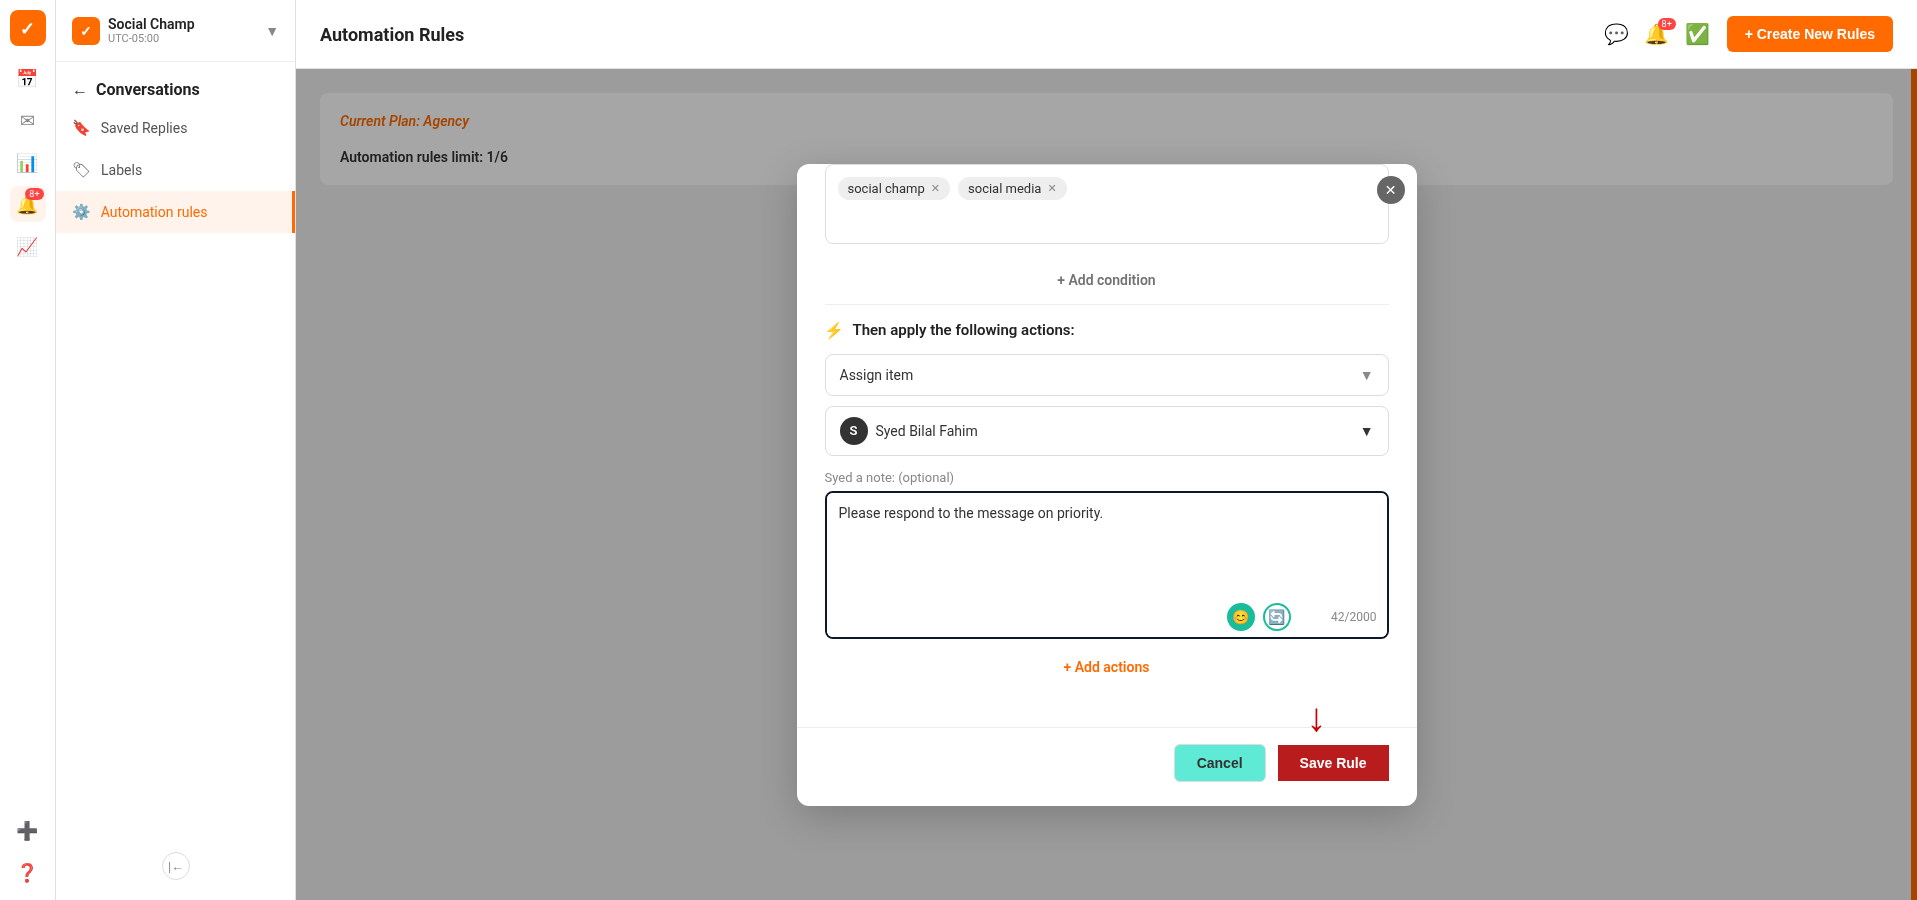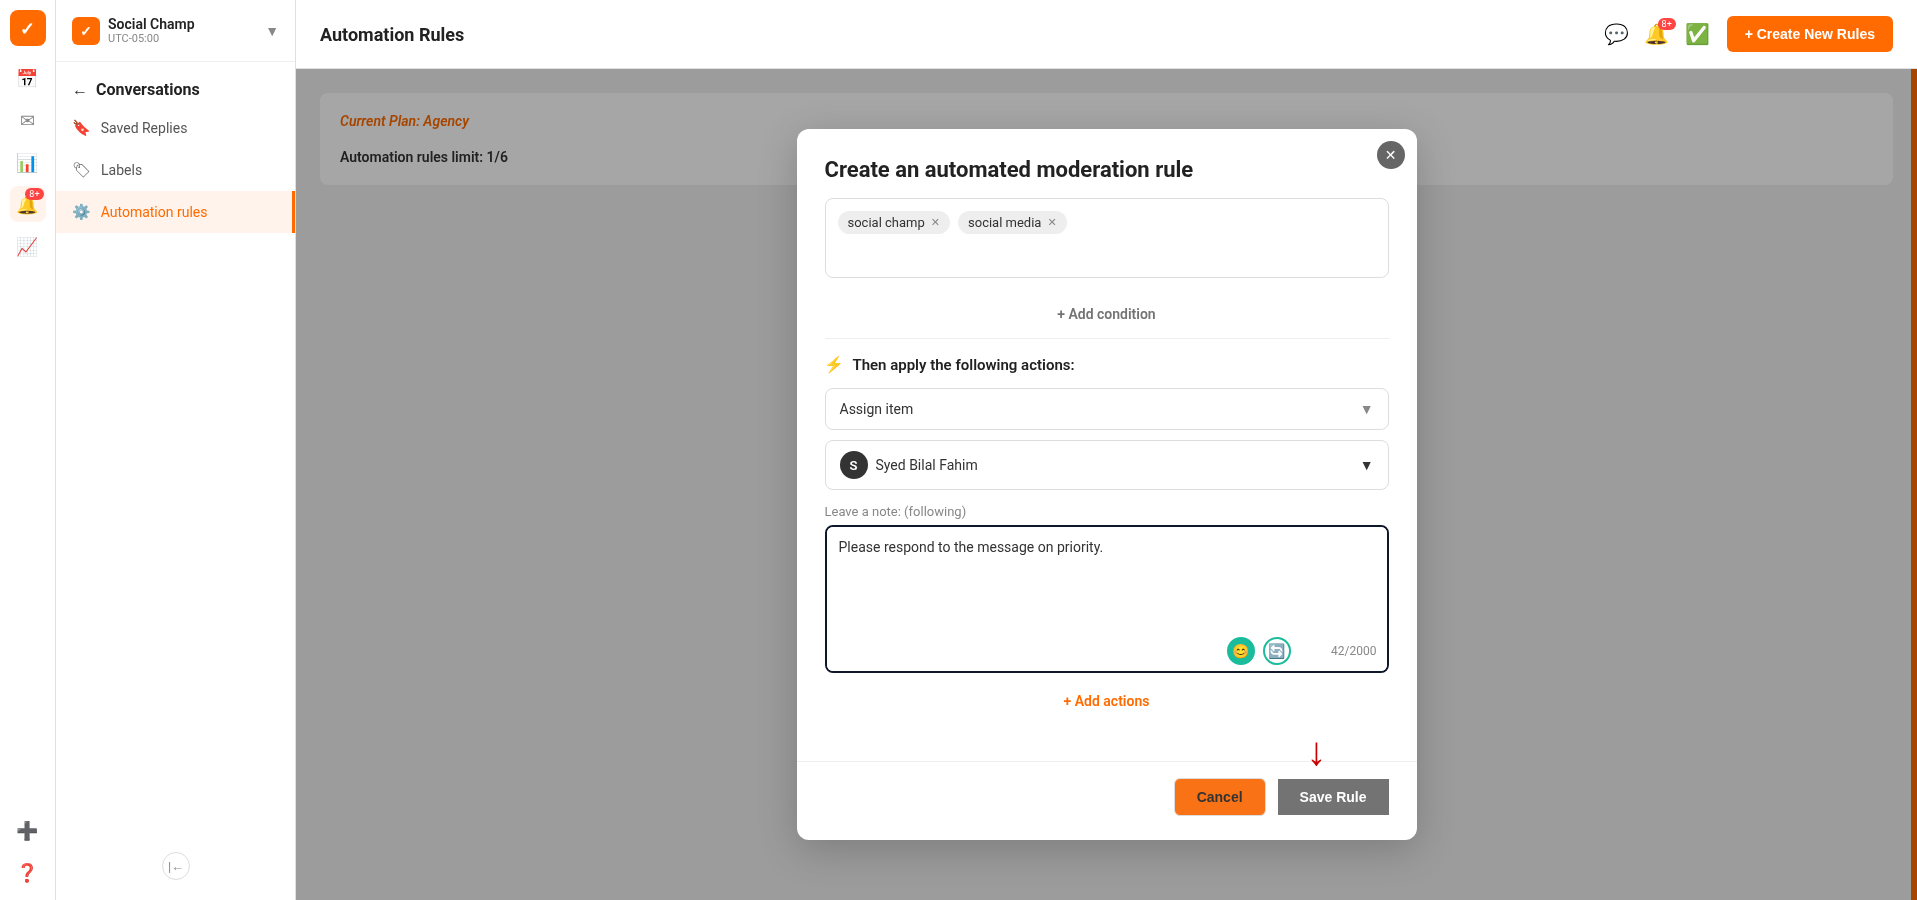--- a/index.html
+++ b/index.html
@@ -345,31 +345,31 @@
     
     .modal-footer {
       display: flex; align-items: center; justify-content: flex-end; gap: 12px;
       padding: 0 28px 24px;
       position: relative;
     }
     .cancel-btn {
       padding: 10px 22px;
       border: 1px solid #ddd;
       border-radius: 6px;
-      background: #f97316;
+      background: #5eead4;
       font-size: 14px;
       font-weight: 600;
       color: #333;
       cursor: pointer;
     }
     .save-btn {
       padding: 10px 22px;
       border: none;
       border-radius: 0;
-      background: #737373;
+      background: #b91c1c;
       color: #fff;
       font-size: 14px;
       font-weight: 600;
       cursor: pointer;
     }
     .arrow-indicator {
       position: absolute;
       left: 50%;
       top: -50px;
       transform: translateX(200px);
@@ -483,23 +483,20 @@
       </div>
     </div>
 
     <div class="right-panel-hint"></div>
 
     <div class="modal-backdrop">
       <div class="modal">
 
         <button class="modal-close">✕</button>
 
-        <div class="modal-header">
-          <h2 class="modal-title">Create an automated moderation rule</h2>
-        </div>
 
         <div class="modal-body">
 
           <div class="tag-input-area">
             <div class="tag">
               <span>social champ</span>
               <span class="tag-remove">✕</span>
             </div>
             <div class="tag">
               <span>social media</span>
@@ -522,21 +519,21 @@
           </div>
 
           <div class="assignee-dropdown">
             <div class="assignee-left">
               <div class="assignee-avatar">S</div>
               <span>Syed Bilal Fahim</span>
             </div>
             <span class="chevron">▼</span>
           </div>
 
-          <div class="note-label">Leave a note: (following)</div>
+          <div class="note-label">Syed a note: (optional)</div>
           <div class="note-textarea-wrap">
             <textarea class="note-textarea" style="">Please respond to the message on priority.</textarea>
             <div class="note-footer">
               <div class="note-emoji-btn">😊</div>
               <div class="note-emoji-btn2">🔄</div>
               <span class="char-count">42/2000</span>
             </div>
           </div>
 
           <div class="add-actions-btn">+ Add actions</div>

